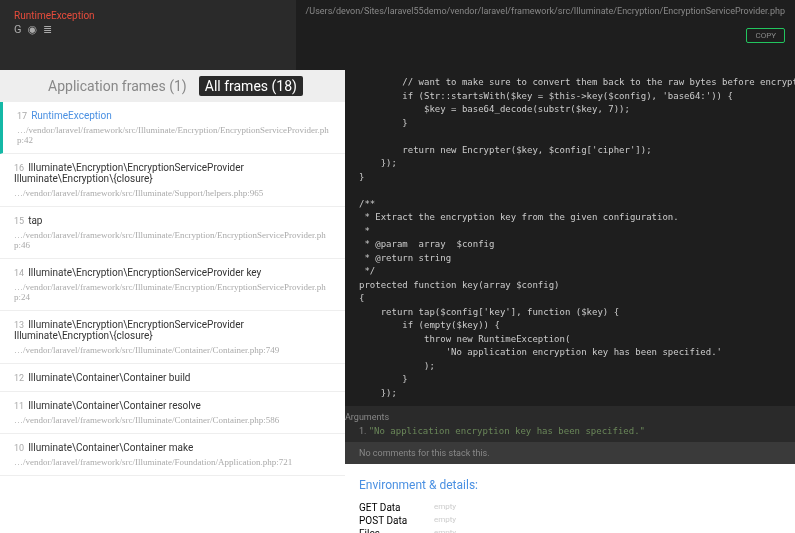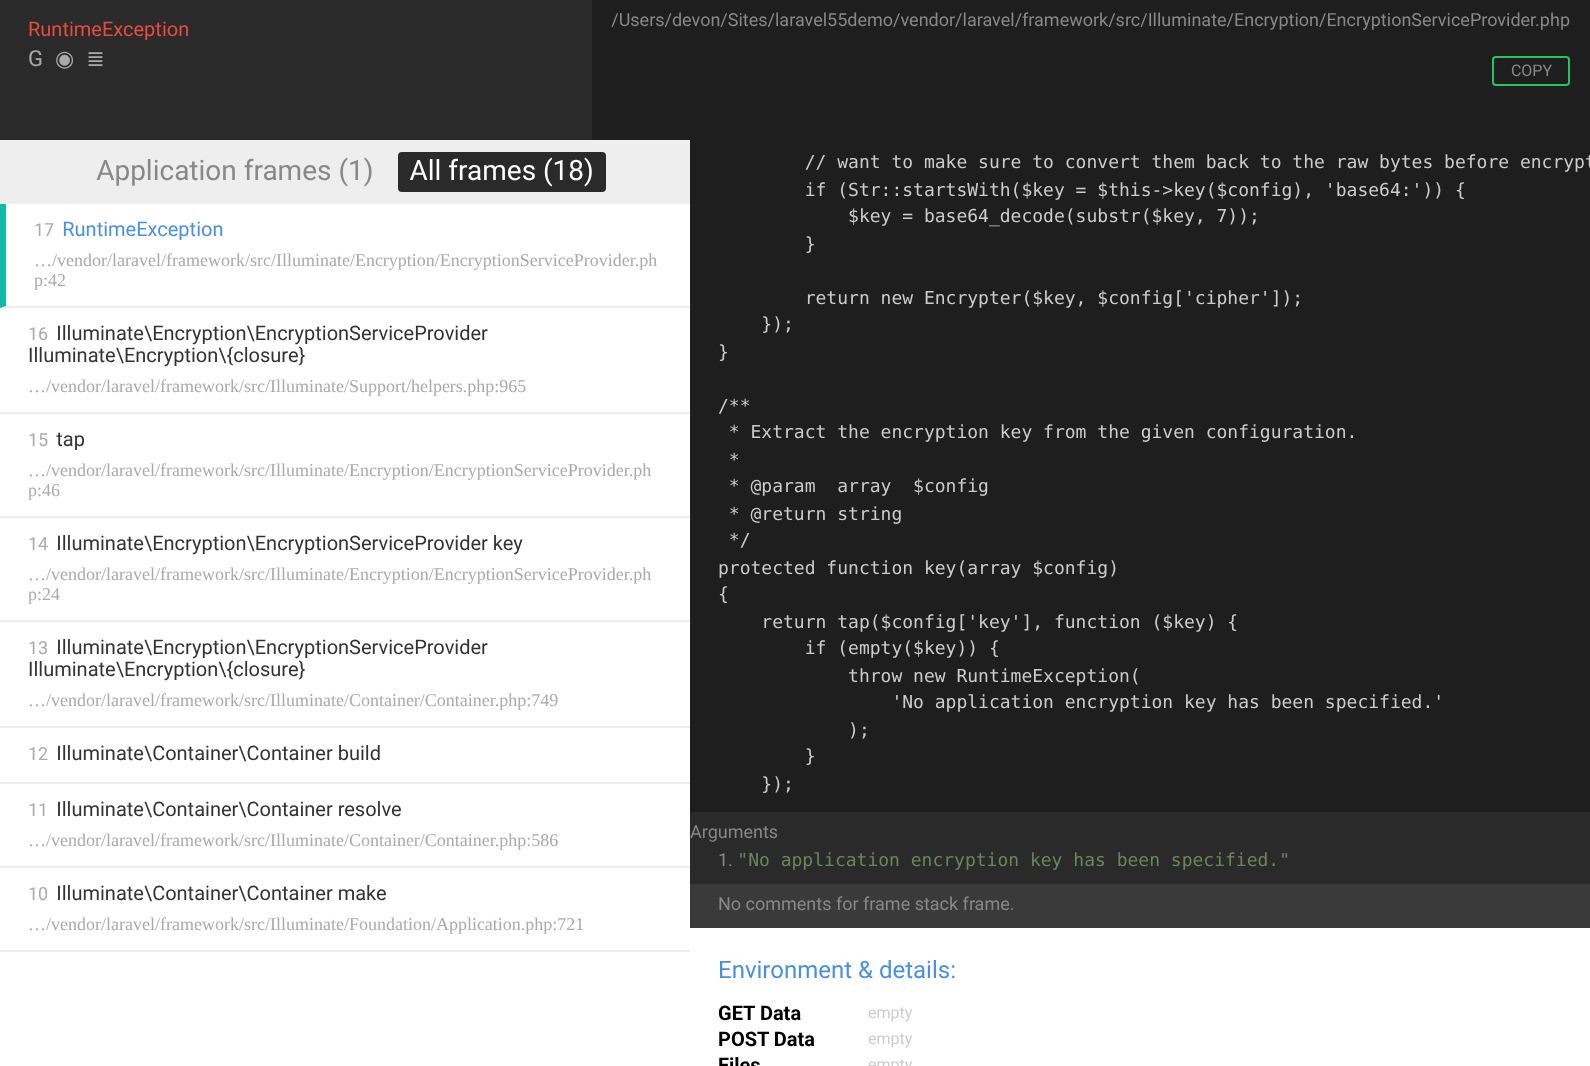--- a/index.html
+++ b/index.html
@@ -26,21 +26,21 @@
 .right{flex:1;background:#fff;overflow-y:auto}
 .code{background:#1e1e1e;color:#ccc;font-family:Menlo,Monaco,monospace;font-size:9px;padding:6px 14px;line-height:1.5;white-space:pre}
 .args{background:#2a2a2a;padding:6px 0;color:#888;font-size:9px}
 .args-title{margin-bottom:4px}
 .args-item{margin-left:14px}
 .args-item .str{color:#6a8759;font-family:Menlo,monospace}
 .nocomm{background:#3a3a3a;color:#888;font-size:9px;padding:6px 14px}
 .env-sec{padding:14px}
 .env-title{color:#4a90e2;font-size:12px;margin-bottom:10px}
 .env-row{display:flex;font-size:10px;margin-bottom:2px}
-.env-key{font-weight:700;width:75px}
+.env-key{font-weight:400;width:75px}
 .env-empty{color:#ccc;font-size:8px}
 </style>
 </head>
 <body>
 
 <div class="top">
   <div class="top-left">
     <div class="exc-name">RuntimeException</div>
     <div class="icons">
       <span>G</span>
@@ -94,21 +94,21 @@
         if (empty($key)) {
             throw new RuntimeException(
                 'No application encryption key has been specified.'
             );
         }
     });</div>
     <div class="args">
       <div class="args-title">Arguments</div>
       <div class="args-item">1. <span class="str">"No application encryption key has been specified."</span></div>
     </div>
-    <div class="nocomm">No comments for frame stack frame.</div>
+    <div class="nocomm">No comments for this stack this.</div>
 
     <div class="env-sec">
       <div class="env-title">Environment &amp; details:</div>
       <div id="env-sections">
           <div class="env-row">
             <span class="env-key">GET Data</span>
             <span class="env-empty">empty</span>
           </div>
           <div class="env-row">
             <span class="env-key">POST Data</span>

